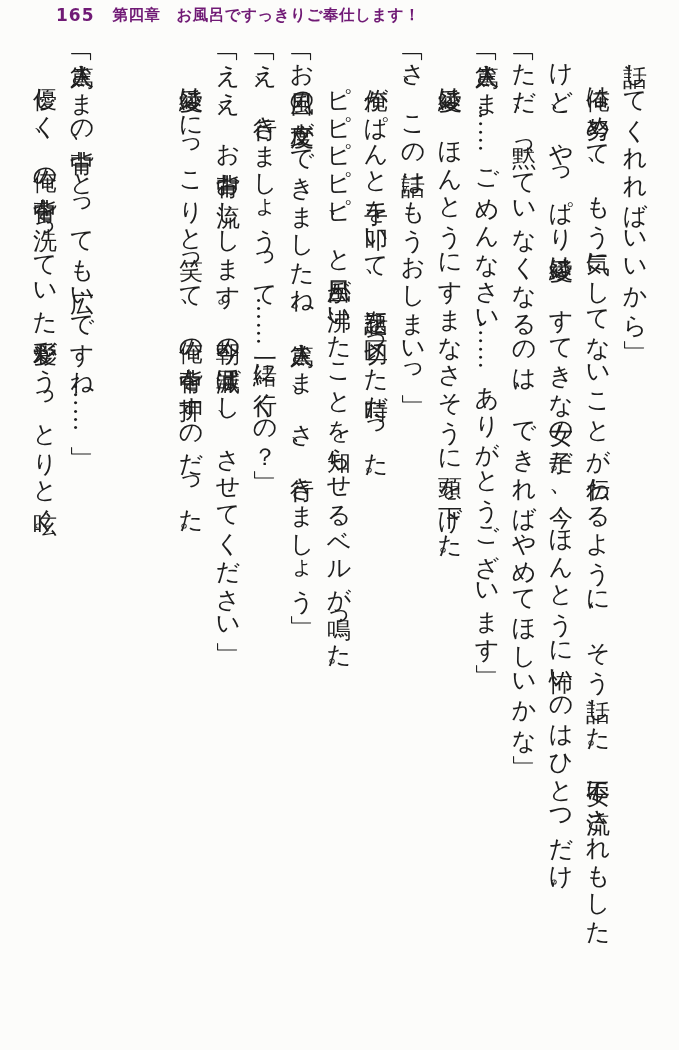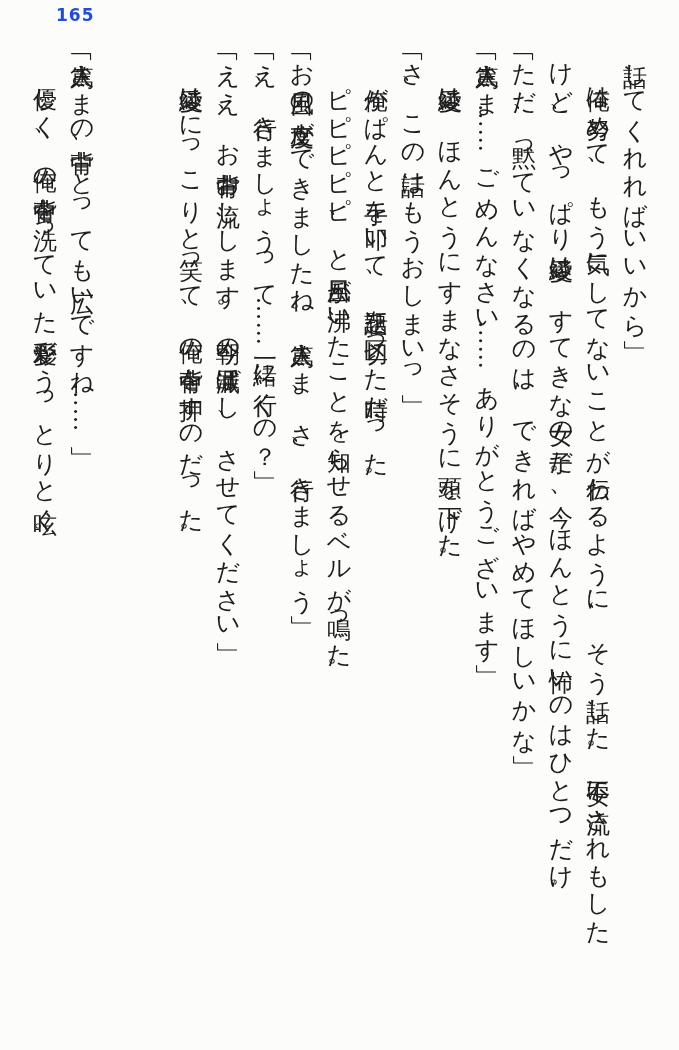--- a/index.html
+++ b/index.html
@@ -15,21 +15,21 @@
     font-family: "DejaVu Serif", serif;
   }
   .running-head {
     position: absolute;
     top: 5px;
     left: 56px;
     display: flex;
     align-items: flex-start;
     gap: 18px;
     font-family: "DejaVu Sans", sans-serif;
-    color: #1d4ed8;
+    color: #701a75;
   }
   .page-number {
     font-size: 17px;
     font-weight: 700;
     letter-spacing: 1px;
   }
   .chapter-title {
     font-size: 15.5px;
     font-weight: 600;
     letter-spacing: 0.5px;
@@ -58,20 +58,21 @@
     margin-left: 72px; 
   }
 </style>
 </head>
 <body>
 
 <div class="page">
 
   <div class="running-head">
     <span class="page-number">165</span>
+    <span class="chapter-title">第四章　お風呂ですっきりご奉仕します！</span>
   </div>
 
   <div class="body-columns">
       <div class="col">話してくれればいいから」</div>
       <div class="col indent">俺は努めて、もう気にしてないことが伝わるように、そう話した。不安に流されもした</div>
       <div class="col">けど、やっぱり綾愛は、すてきな女の子だ。今、ほんとうに怖いのはひとつだけ。</div>
       <div class="col">「ただ、黙っていなくなるのは、できればやめてほしいかな」</div>
       <div class="col">「篤人さま……ごめんなさい……ありがとうございます」</div>
       <div class="col indent">綾愛は、ほんとうにすまなさそうに頭を下げた。</div>
       <div class="col">「さ、この話はもうおしまいっ」</div>

